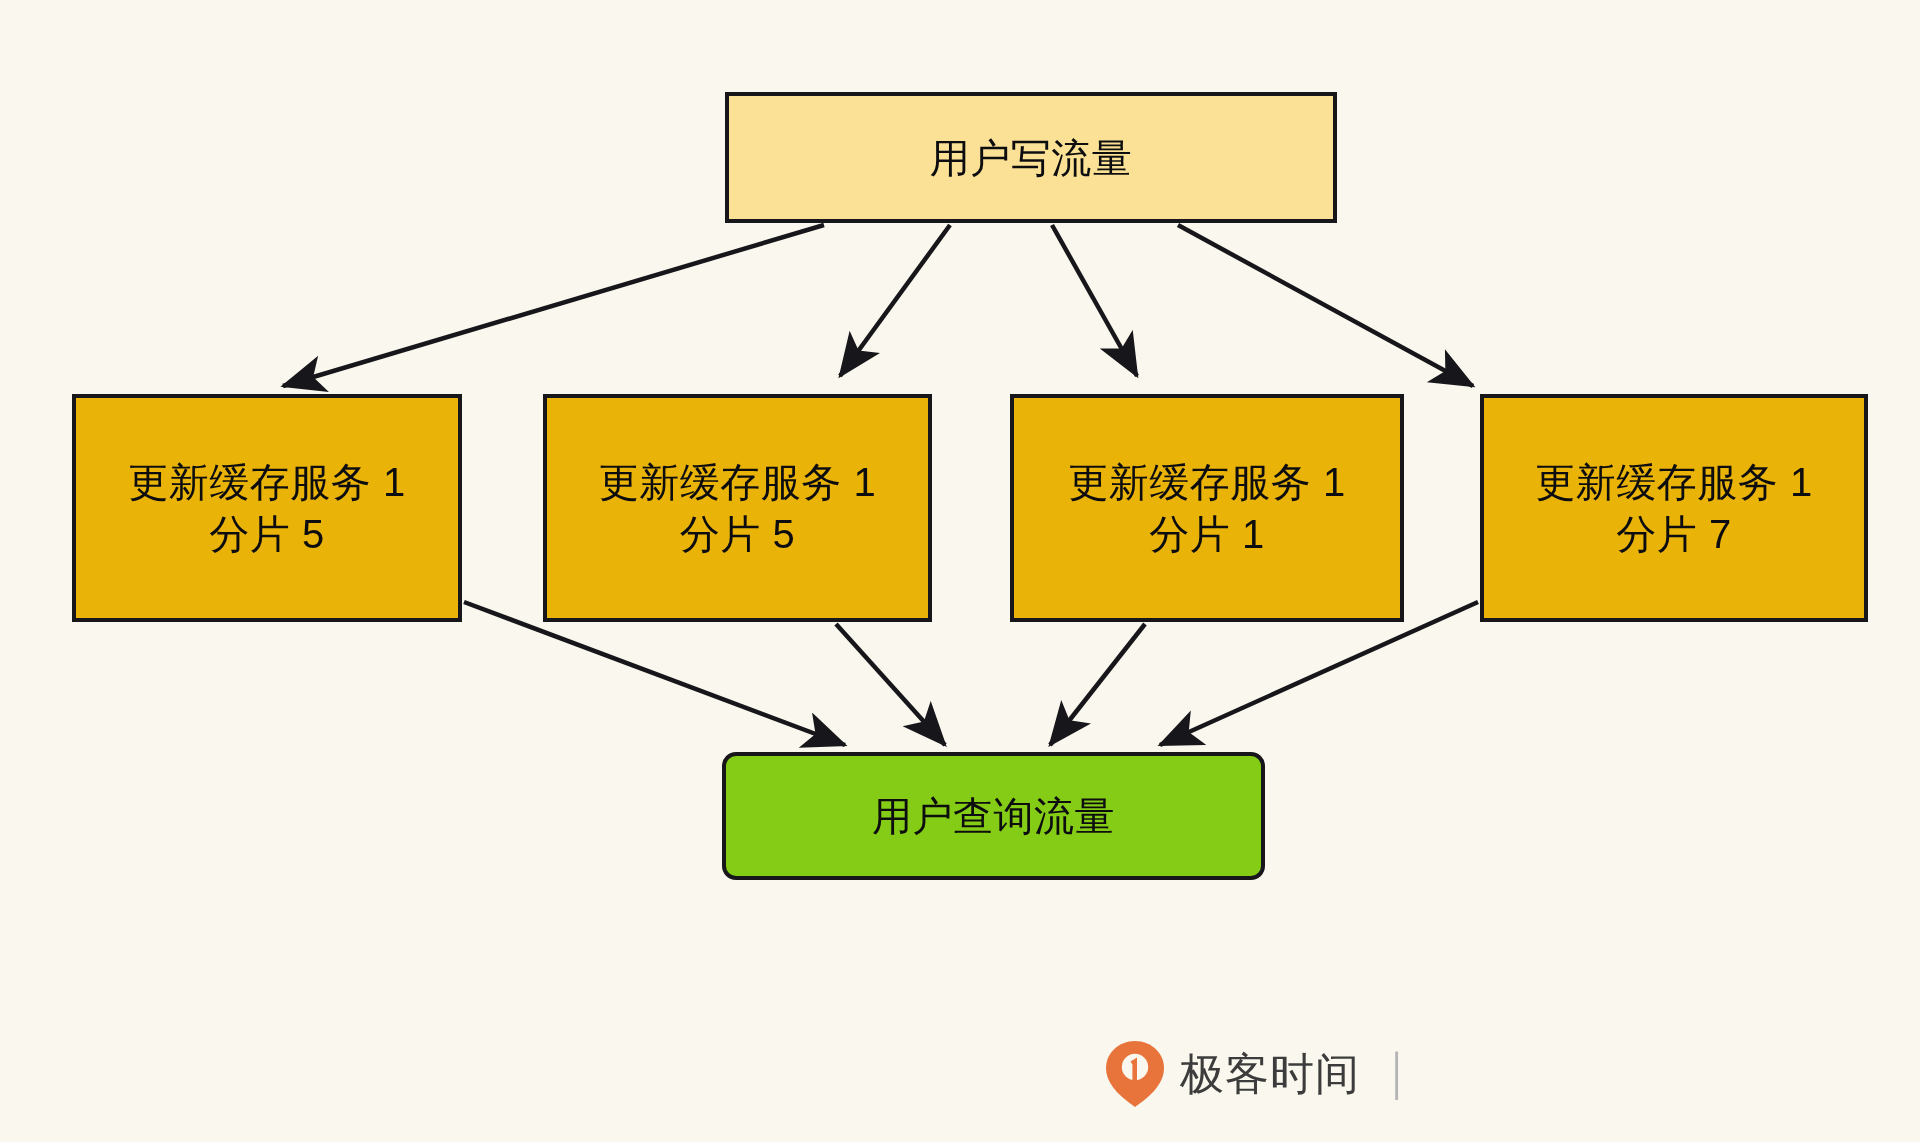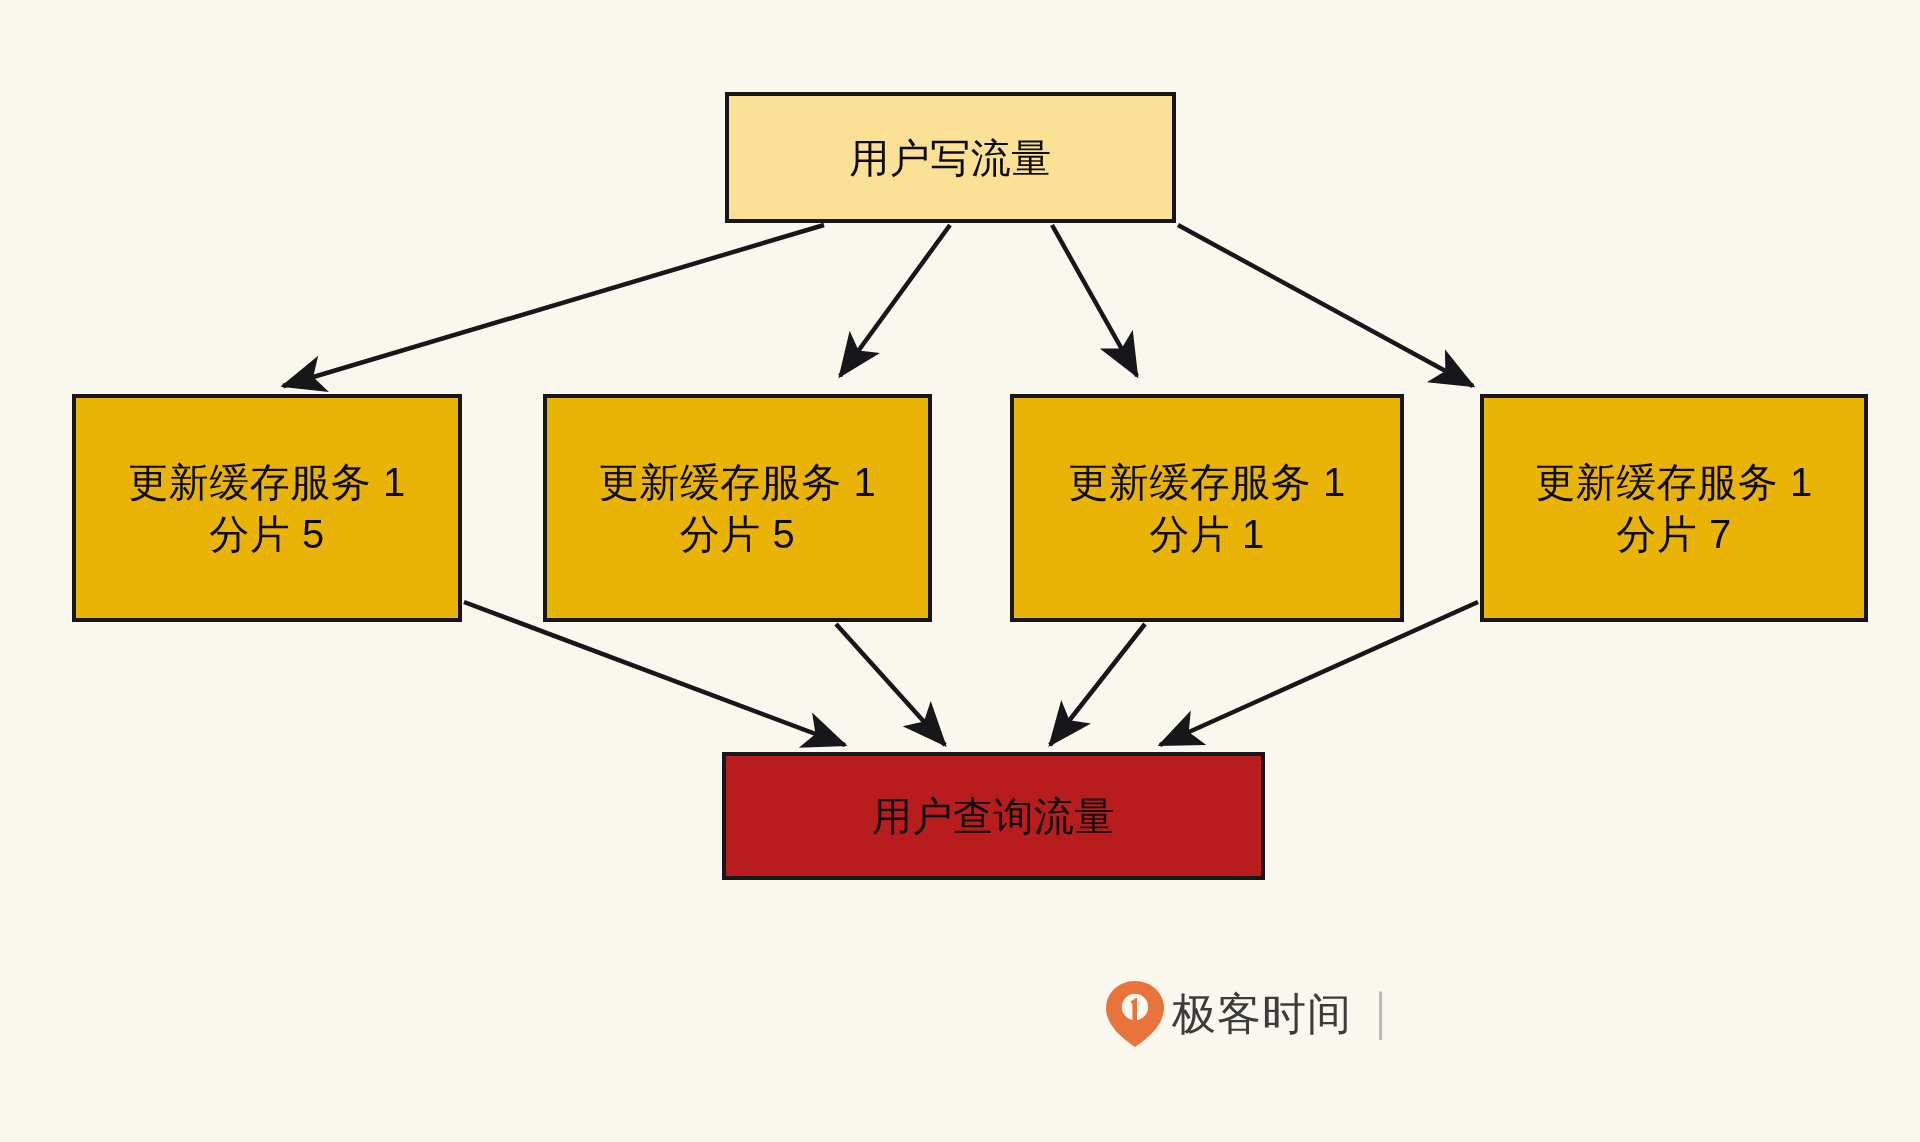--- a/index.html
+++ b/index.html
@@ -43,34 +43,35 @@
   }
   .node-source {
     background: #fae195;
     font-size: 40px;
   }
   .node-shard {
     background: #eab308;
     font-size: 40px;
   }
   .node-sink {
-    background: #b91c1c;
+    background: #84cc16;
     font-size: 40px;
+    border-radius: 14px;
   }
   .node-line {
     display: block;
   }
   #watermark {
     position: absolute;
     left: 1104px;
-    top: 976px;
+    top: 1036px;
     height: 76px;
     display: flex;
     align-items: center;
-    gap: 6px;
+    gap: 14px;
   }
   #wm-logo {
     width: 62px;
     height: 70px;
     flex: 0 0 auto;
   }
   #wm-brand {
     font-size: 44px;
     color: #3c3c3c;
     letter-spacing: 1px;
@@ -112,21 +113,21 @@
       <line x1="464" y1="602" x2="845" y2="745"></line>
 
       <line x1="836" y1="624" x2="945" y2="745"></line>
 
       <line x1="1145" y1="624" x2="1050" y2="745"></line>
 
       <line x1="1478" y1="602" x2="1160" y2="745"></line>
     </g>
   </svg>
 
-  <div class="node node-source" style="left:725px; top:92px; width:451px; height:131px;">
+  <div class="node node-source" style="left:725px; top:92px; width:612px; height:131px;">
     <span class="node-line">用户写流量</span>
   </div>
 
   <div class="node node-shard" style="left:72px; top:394px; width:390px; height:228px;">
     <span class="node-line">更新缓存服务 1</span>
     <span class="node-line">分片 5</span>
   </div>
 
   <div class="node node-shard" style="left:543px; top:394px; width:389px; height:228px;">
     <span class="node-line">更新缓存服务 1</span>

